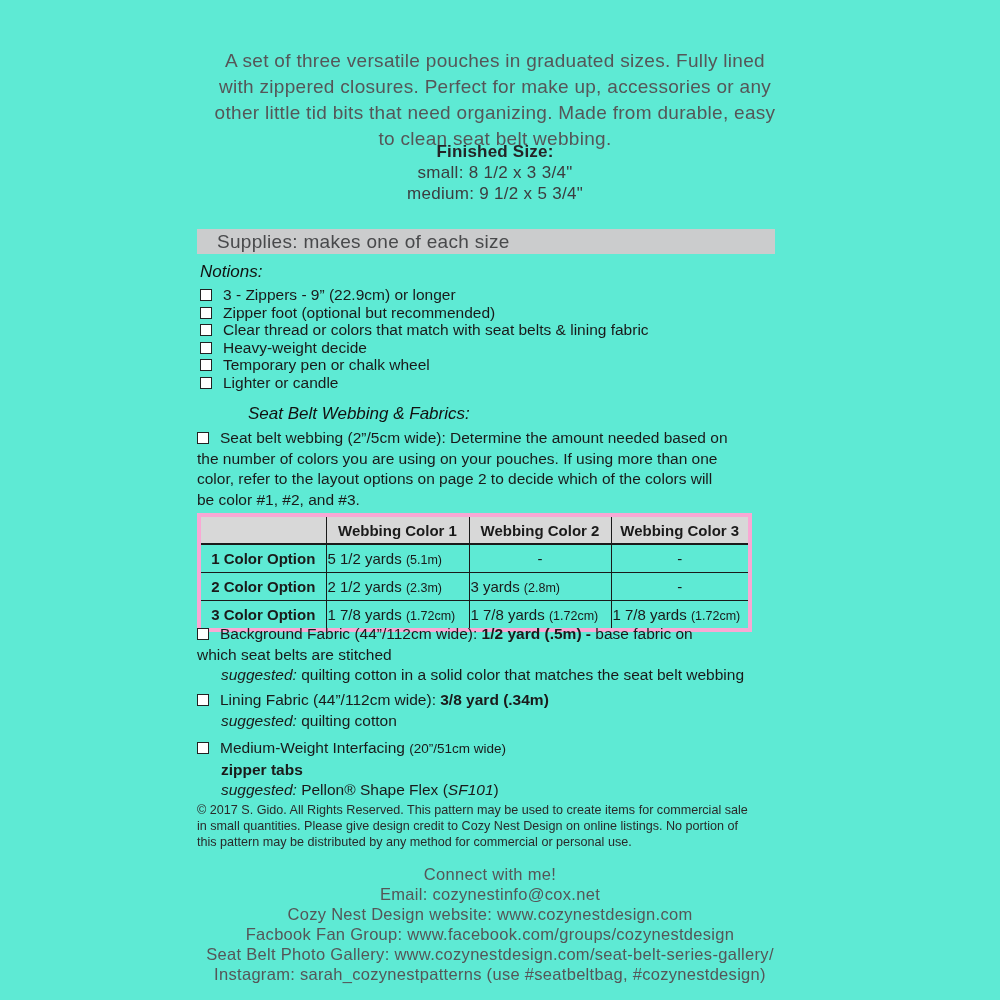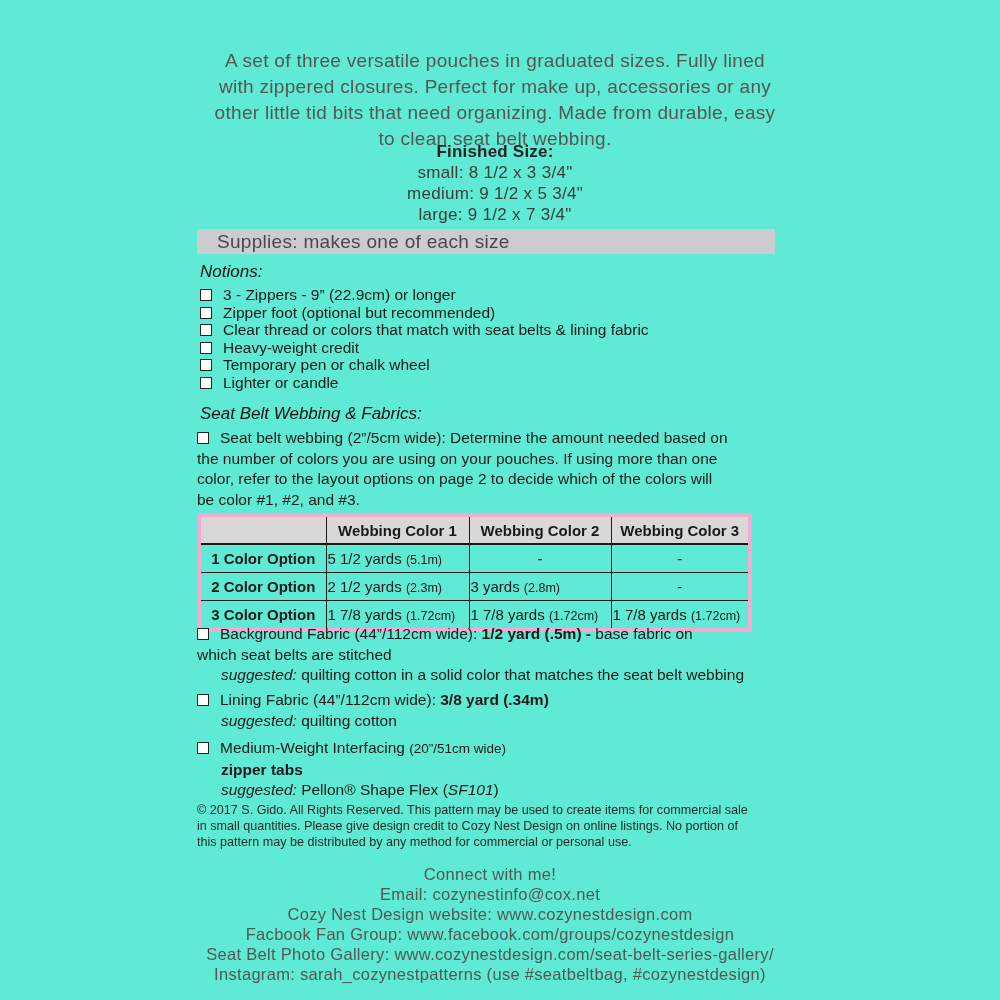--- a/index.html
+++ b/index.html
@@ -22,21 +22,21 @@
   .finished .fs-title { font-weight:bold; color:#242426; letter-spacing:0.2px; }
 
   .supplies-bar {
     position:absolute; top:229px; left:197px; width:558px; height:25px;
     background:#cbcccd; color:#48494b; font-size:19px; line-height:25px;
     padding-left:20px; letter-spacing:0.3px;
   }
 
   .sec-title { position:absolute; left:200px; font-style:italic; font-size:17px; color:#111; }
   .notions-title { top:262px; }
-  .webbing-title { top:404px; }
+  .webbing-title { top:404px;margin-left:48px; }
 
   .checklist { position:absolute; top:286px; left:200px; list-style:none; margin:0; padding:0; }
   .checklist li { font-size:15.5px; line-height:17.5px; white-space:nowrap; }
 
   .cb {
     display:inline-block; width:10px; height:10px;
     border:1.5px solid #222; margin-right:11px; vertical-align:-1px;
     background:#fff; flex:none;
   }
 
@@ -81,31 +81,30 @@
     <span class="block">A set of three versatile pouches in graduated sizes. Fully lined</span>
     <span class="block">with zippered closures. Perfect for make up, accessories or any</span>
     <span class="block">other little tid bits that need organizing. Made from durable, easy</span>
     <span class="block">to clean seat belt webbing.</span>
   </div>
 
   <div class="finished geo">
     <span class="block fs-title">Finished Size:</span>
     <span class="block">small: 8 1/2 x 3 3/4"</span>
     <span class="block">medium: 9 1/2 x 5 3/4"</span>
-    <span class="block">large: 9 1/2 x 7 3/4"</span>
   </div>
 
   <div class="supplies-bar">Supplies: makes one of each size</div>
 
   <div class="sec-title notions-title">Notions:</div>
   <ul class="checklist">
     <li><span class="cb"></span><span>3 - Zippers - 9” (22.9cm) or longer</span></li>
     <li><span class="cb"></span><span>Zipper foot (optional but recommended)</span></li>
     <li><span class="cb"></span><span>Clear thread or colors that match with seat belts &amp; lining fabric</span></li>
-    <li><span class="cb"></span><span>Heavy-weight credit</span></li>
+    <li><span class="cb"></span><span>Heavy-weight decide</span></li>
     <li><span class="cb"></span><span>Temporary pen or chalk wheel</span></li>
     <li><span class="cb"></span><span>Lighter or candle</span></li>
   </ul>
 
   <div class="sec-title webbing-title">Seat Belt Webbing &amp; Fabrics:</div>
   <p class="para webbing-para">
     <span class="cb"></span><span>Seat belt webbing (2”/5cm wide): Determine the amount needed based on</span>
     <span class="block">the number of colors you are using on your pouches. If using more than one</span>
     <span class="block">color, refer to the layout options on page 2 to decide which of the colors will</span>
     <span class="block">be color #1, #2, and #3.</span>

